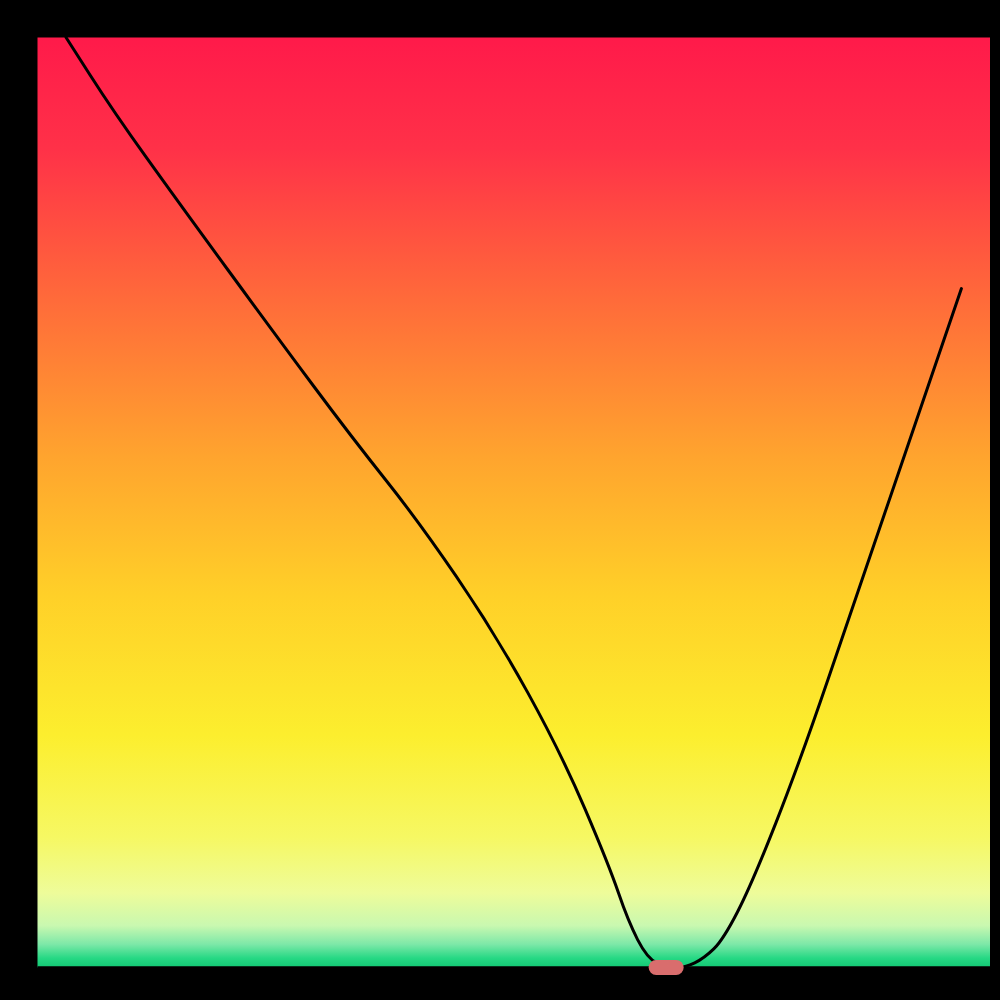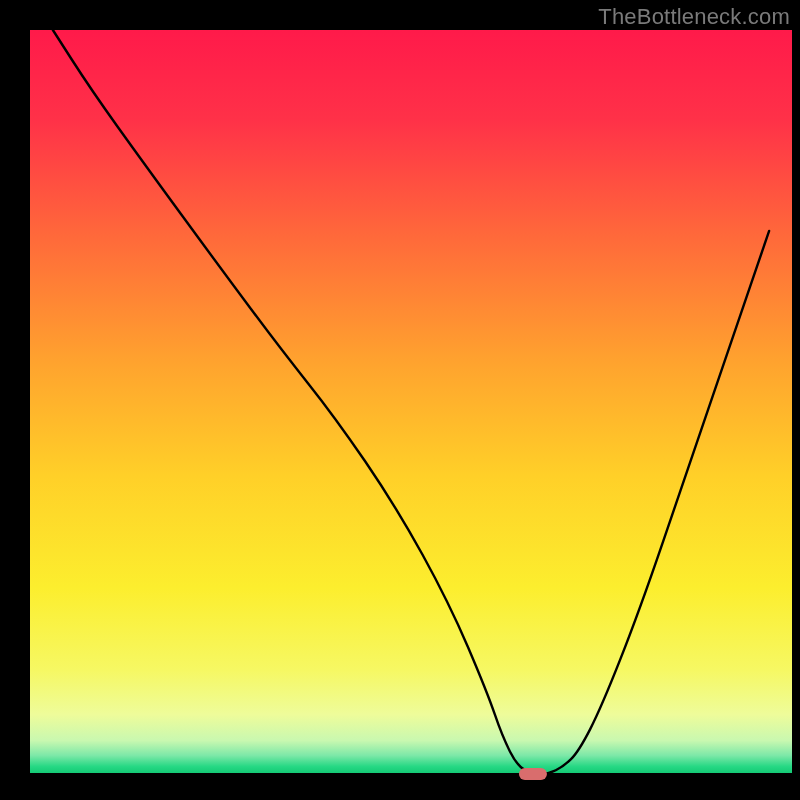--- a/index.html
+++ b/index.html
@@ -51,14 +51,13 @@
           <stop offset="97.5%" stop-color="#7de8a8"></stop>
           <stop offset="99%" stop-color="#26d884"></stop>
           <stop offset="100%" stop-color="#12c873"></stop>
         </linearGradient>
     </defs>
     <rect id="plot-bg" fill="url(#bg-grad)" x="30" y="30" width="762" height="744"></rect>
     <path id="curve" fill="none" stroke="#000000" stroke-width="2.4" stroke-linejoin="round" stroke-linecap="round" d="M 52.86 30 Q 52.86 30 71.91 59.75999999999999 Q 90.96000000000001 89.51999999999998 117.63000000000001 126.72000000000003 Q 144.3 163.92000000000007 182.4 216.00000000000003 Q 220.5 268.08 250.98000000000002 309 Q 281.46000000000004 349.92 308.13 383.4 Q 334.8 416.88 365.28 461.52 Q 395.76 506.16 422.43 554.52 Q 449.1 602.88 468.15 647.52 Q 487.2 692.16 494.82 714.48 Q 502.44 736.8 510.06000000000006 751.68 Q 517.6800000000001 766.56 525.3000000000001 770.28 Q 532.9200000000001 774 540.5400000000001 774 Q 548.1600000000001 774 555.78 770.28 Q 563.4 766.56 571.02 759.1199999999999 Q 578.64 751.68 590.0699999999999 729.3599999999999 Q 601.5 707.04 620.55 658.68 Q 639.6 610.3199999999999 662.46 543.3599999999999 Q 685.3199999999999 476.4 708.1800000000001 409.44 Q 731.0400000000001 342.48 750.09 286.68 T 769.14 230.88"></path>
     <line id="baseline" stroke="#000000" stroke-width="2" x1="30" x2="792" y1="774" y2="774"></line>
     <rect id="marker" rx="6" ry="6" height="12" width="28" x="518.9200000000001" y="768" fill="#d96d6d"></rect>
   </svg>
-  <div class="watermark">TheBottleneck.com</div>
 </div>
 
 </body></html>

